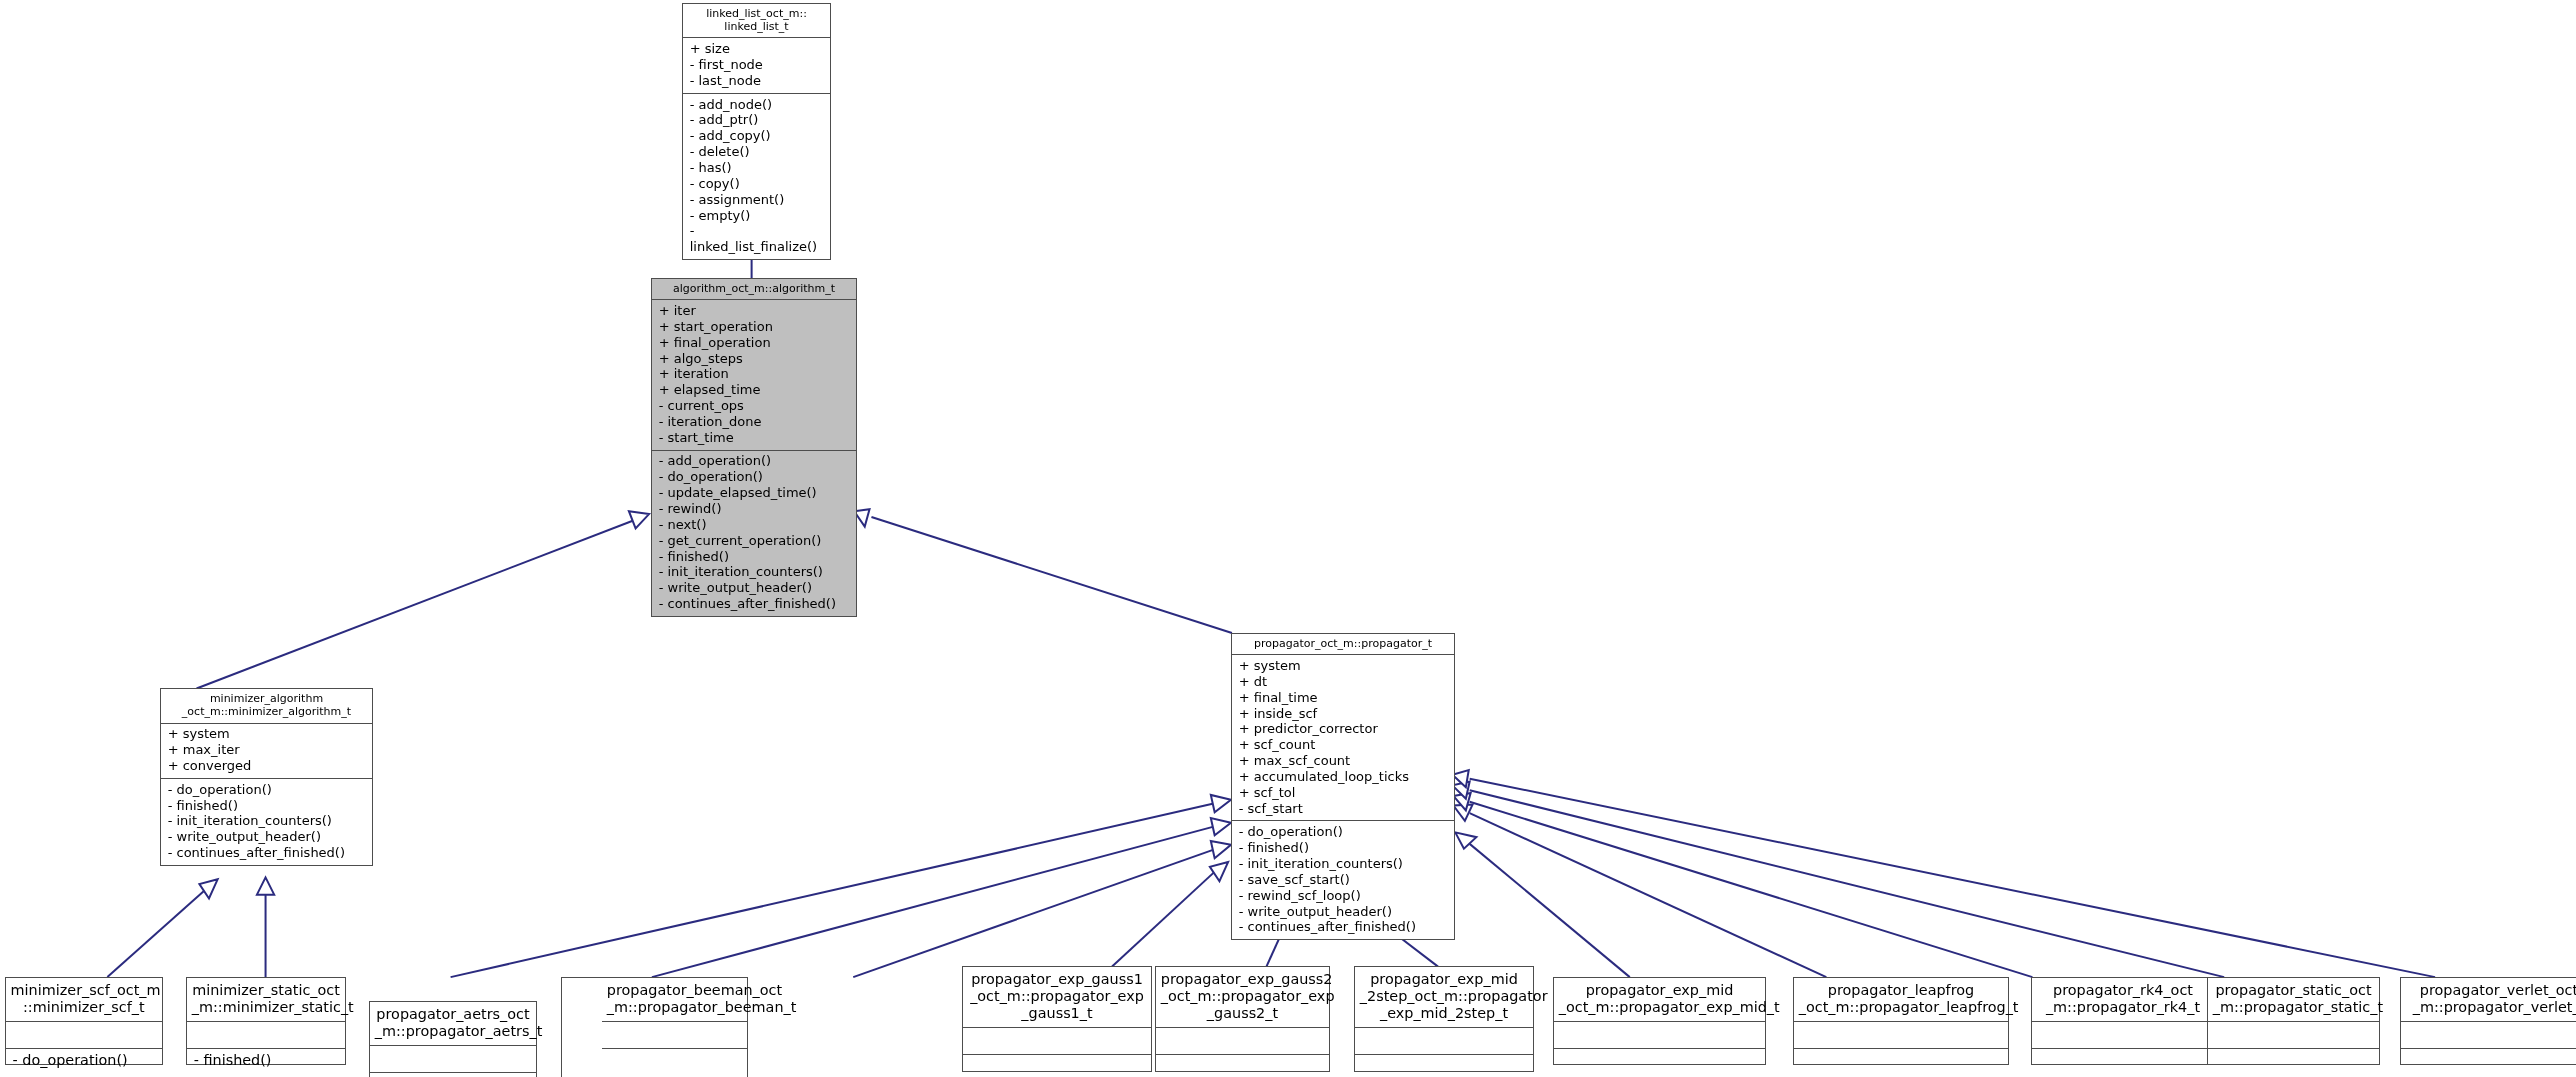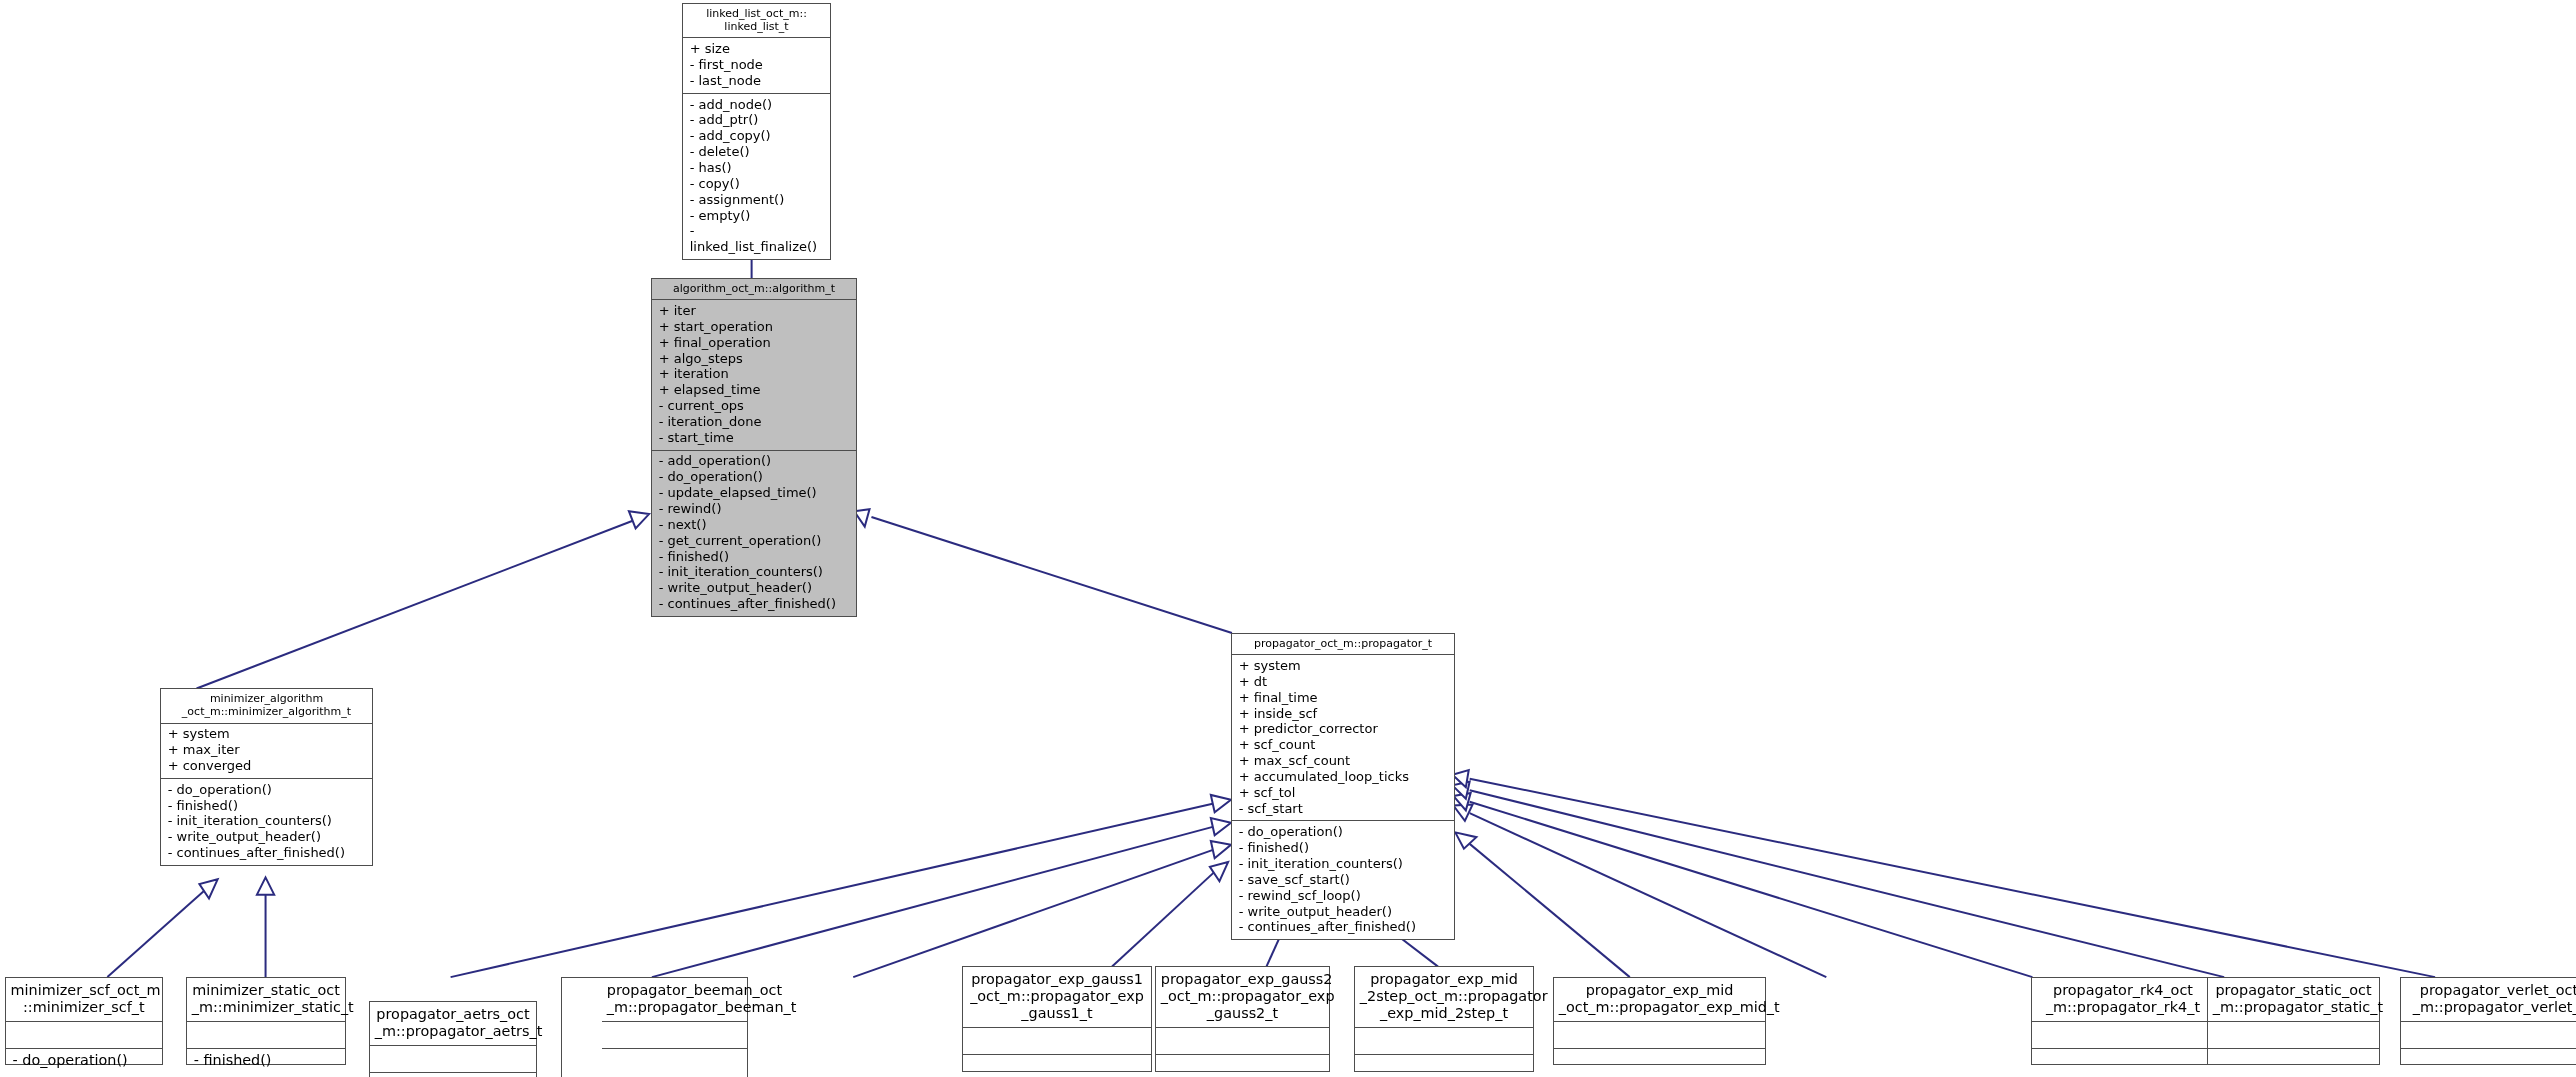--- a/index.html
+++ b/index.html
@@ -262,20 +262,26 @@
     <div class="uml-ops empty"></div>
   </div>
 
   <div class="uml-class leaf" style="left:1553px;top:977px;width:213px;height:88px;">
     <div class="uml-title">propagator_exp_mid
 _oct_m::propagator_exp_mid_t</div>
     <div class="uml-attrs empty"></div>
     <div class="uml-ops empty"></div>
   </div>
 
+  <div class="uml-class leaf" style="left:1793px;top:977px;width:216px;height:88px;">
+    <div class="uml-title">propagator_leapfrog
+_oct_m::propagator_leapfrog_t</div>
+    <div class="uml-attrs empty"></div>
+    <div class="uml-ops empty"></div>
+  </div>
 
   <div class="uml-class leaf" style="left:2031px;top:977px;width:184px;height:88px;">
     <div class="uml-title">propagator_rk4_oct
 _m::propagator_rk4_t</div>
     <div class="uml-attrs empty"></div>
     <div class="uml-ops empty"></div>
   </div>
 
   <div class="uml-class leaf" style="left:2207px;top:977px;width:173px;height:88px;">
     <div class="uml-title">propagator_static_oct

